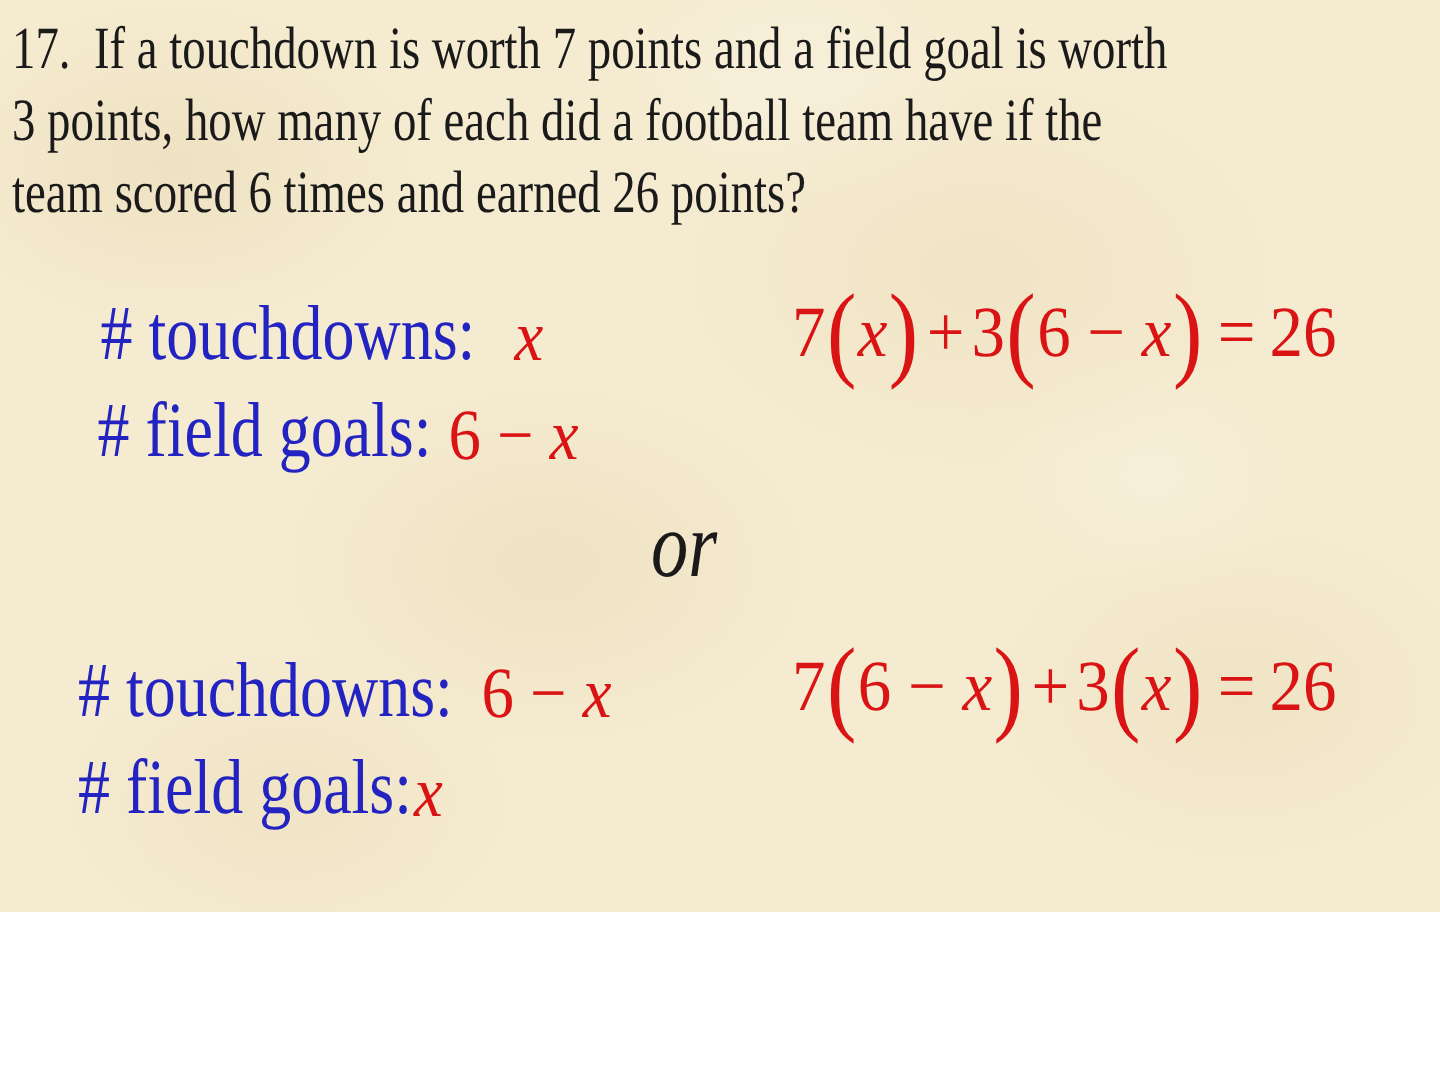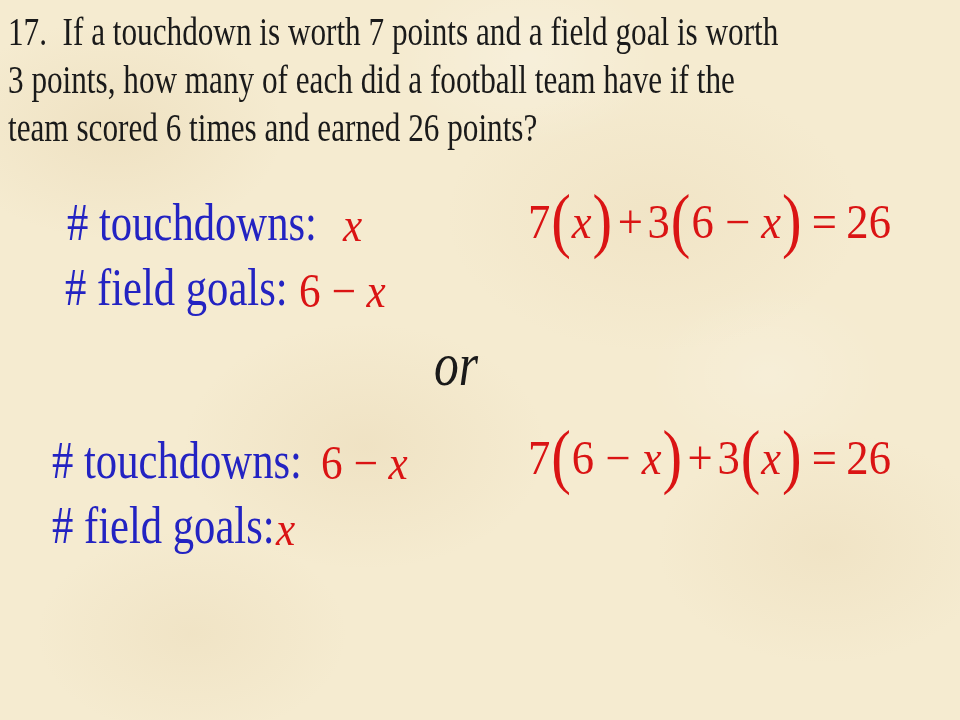--- a/index.html
+++ b/index.html
@@ -7,21 +7,21 @@
     --text: #1a1a1a;
     --blue: #2323c2;
     --red: #da1414;
   }
   * { margin: 0; padding: 0; box-sizing: border-box; }
   html, body { width: 960px; height: 720px; overflow: hidden; }
   body { font-family: "Liberation Serif", "DejaVu Serif", serif; }
 
   #slide {
     position: relative;
-    width: 960px; height: 720px;
+    width: 960px; height: 608px;
     background-color: var(--background, #f5ebd0);
     background-image:
       radial-gradient(ellipse 260px 170px at 12% 18%, rgba(201,168,112,0.14), transparent 65%),
       radial-gradient(ellipse 320px 210px at 68% 30%, rgba(206,174,118,0.11), transparent 65%),
       radial-gradient(ellipse 280px 190px at 38% 62%, rgba(201,168,112,0.13), transparent 65%),
       radial-gradient(ellipse 260px 180px at 86% 76%, rgba(206,174,120,0.12), transparent 65%),
       radial-gradient(ellipse 240px 160px at 20% 88%, rgba(201,168,112,0.11), transparent 65%),
       radial-gradient(ellipse 220px 150px at 55% 8%, rgba(255,255,255,0.22), transparent 60%),
       radial-gradient(ellipse 200px 150px at 80% 52%, rgba(255,255,255,0.16), transparent 60%);
     overflow: hidden;

